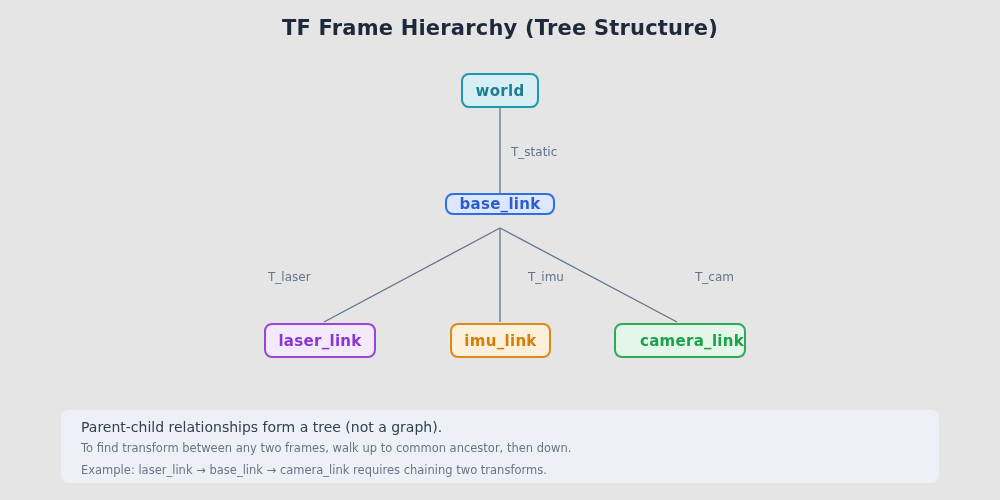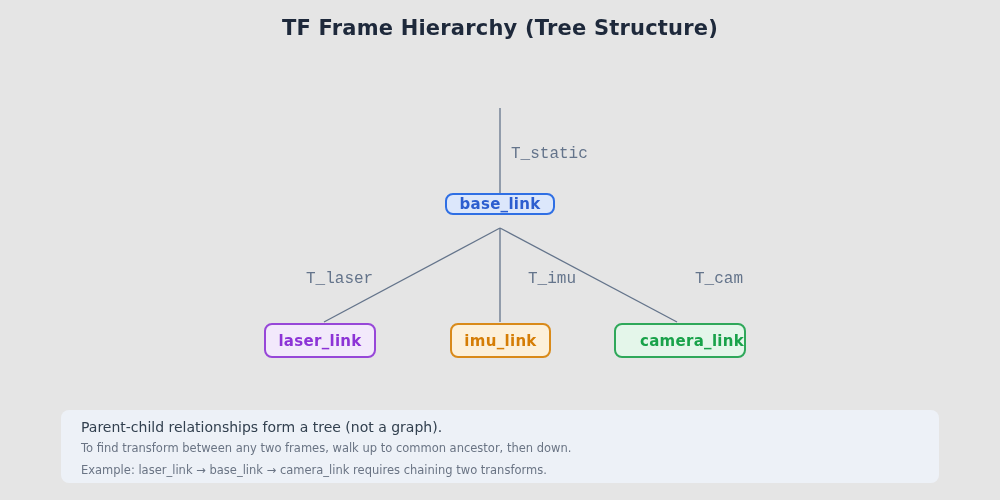--- a/index.html
+++ b/index.html
@@ -29,27 +29,26 @@
     font-size:15px;font-weight:bold;
     letter-spacing:0.3px;
   }
   .node-world  {left:461px;top:73px; width:78px; height:35px;}
   .node-base   {left:445px;top:193px;width:110px;height:22px;}
   .node-laser  {left:264px;top:323px;width:112px;height:35px;}
   .node-imu    {left:450px;top:323px;width:101px;height:35px;}
   .node-camera {left:614px;top:323px;width:132px;height:35px;}
   .edge-label{
     position:absolute;
-    font-size:16px;
+    font-size:12px;
     color:#64748b;
     white-space:nowrap;
-    font-family:Liberation Mono, monospace;
   }
   .lbl-static{left:511px;top:145px;}
-  .lbl-laser {left:268px;top:270px;margin-left:38px;}
+  .lbl-laser {left:268px;top:270px;}
   .lbl-imu   {left:528px;top:270px;}
   .lbl-cam   {left:695px;top:270px;}
   .note{
     position:absolute;
     left:61px;top:410px;
     box-sizing:border-box;
     width:878px;height:73px;
     background:#edf1f7;
     border-radius:8px;
     padding:9px 20px 3px 20px;
@@ -77,20 +76,21 @@
     <line x1="500" y1="228" x2="324" y2="322" style="stroke: rgb(100, 116, 139);"></line>
     <line x1="500" y1="228" x2="500" y2="322" style="stroke: rgb(100, 116, 139);"></line>
     <line x1="500" y1="228" x2="677" y2="322" style="stroke: rgb(100, 116, 139);"></line>
   </svg>
 
   <div class="edge-label lbl-static">T_static</div>
   <div class="edge-label lbl-laser">T_laser</div>
   <div class="edge-label lbl-imu">T_imu</div>
   <div class="edge-label lbl-cam">T_cam</div>
 
+  <div class="node node-world" style="background: rgb(216, 238, 245); border-color: rgb(30, 152, 172); color: rgb(26, 127, 144);">world</div>
   <div class="node node-base" style="background: rgb(220, 231, 251); border-color: rgb(47, 111, 228); color: rgb(45, 94, 207);">base_link</div>
   <div class="node node-laser" style="background: rgb(242, 233, 251); border-color: rgb(151, 71, 216); color: rgb(140, 51, 214);">laser_link</div>
   <div class="node node-imu" style="background: rgb(252, 240, 218); border-color: rgb(217, 138, 26); color: rgb(213, 125, 5);">imu_link</div>
   <div class="node node-camera" style="background: rgb(228, 246, 234); border-color: rgb(47, 168, 90); color: rgb(25, 162, 74); padding-left: 24px;">camera_link</div>
 
   <div class="note">
     <p class="note-heading">Parent-child relationships form a tree (not a graph).</p>
     <p class="note-body">To find transform between any two frames, walk up to common ancestor, then down.</p>
     <p class="note-body">Example: laser_link → base_link → camera_link requires chaining two transforms.</p>
   </div>

